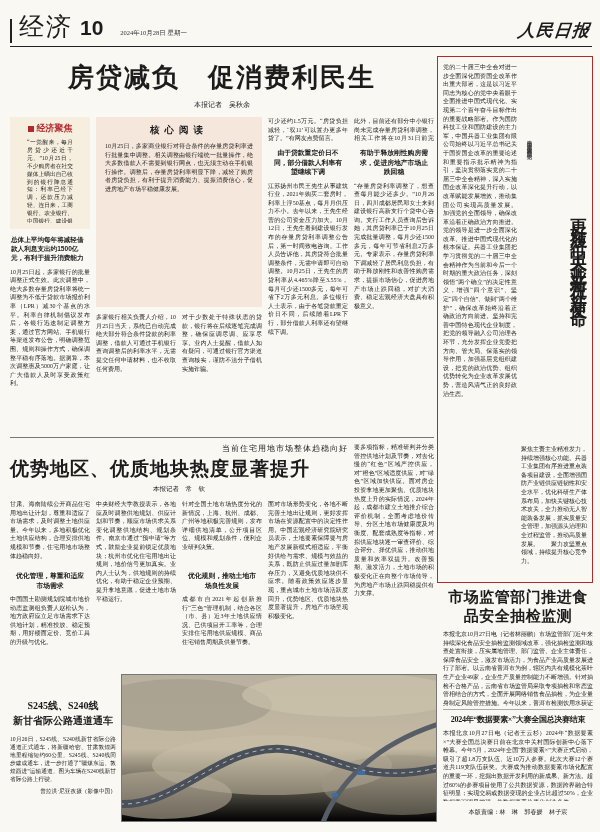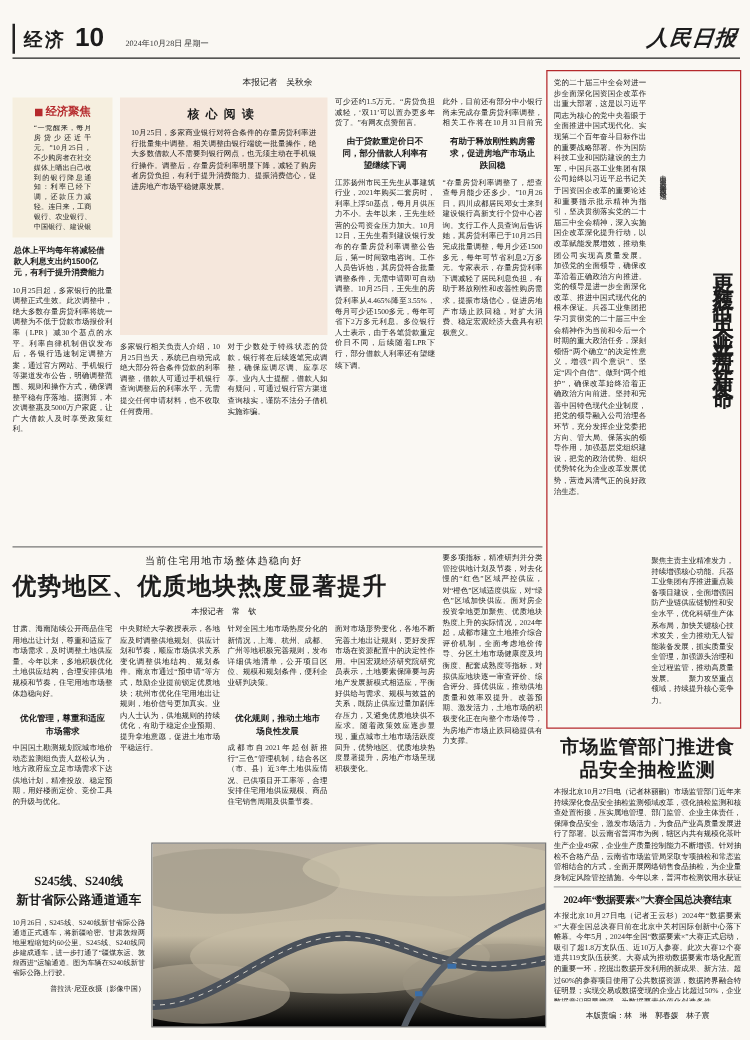--- a/index.html
+++ b/index.html
@@ -2,21 +2,21 @@
 <html><head>
 <meta charset="utf-8">
 <style>
   html,body{margin:0;padding:0;background:#888;}
   .page{position:relative;width:600px;height:832px;background:#faf8f3;overflow:hidden;
         font-family:"Liberation Serif",serif;color:#1c1c1c;}
   
   .hdr{position:absolute;left:10px;top:14px;width:582px;height:32px;border-bottom:1.5px solid #222;}
   .hdr-left{position:absolute;left:0;bottom:3px;display:flex;align-items:baseline;gap:7px;}
   .hdr-bar{width:2px;height:24px;background:#222;align-self:flex-end;}
-  .sec{font-size:15px;font-weight:bold;letter-spacing:2px;font-family:"Liberation Sans",sans-serif;}
+  .sec{font-size:25px;font-weight:normal;letter-spacing:2px;font-family:"Liberation Sans",sans-serif;}
   .pageno{font-size:21px;font-weight:bold;font-family:"Liberation Sans",sans-serif;}
   .dateln{font-size:6.5px;color:#333;margin-left:10px;}
   .masthead{position:absolute;right:2px;bottom:4px;font-size:17px;font-weight:bold;
             font-style:italic;letter-spacing:1px;transform:skewX(-6deg);}
   
   .bt{font-size:6px;line-height:8.6px;text-align:justify;overflow:hidden;}
   .subhd{font-family:"Liberation Sans",sans-serif;font-weight:bold;font-size:6.8px;
          line-height:9.5px;text-align:center;margin:5px 3px;}
   
   .lead{position:absolute;left:10px;top:56px;width:424px;}
@@ -49,21 +49,21 @@
            padding-top:72px;color:#333;}
   .fhead{flex:1;writing-mode:vertical-rl;font-size:17px;font-weight:bold;letter-spacing:7px;
          line-height:1;display:flex;justify-content:center;}
   .fb .bt{flex:1;}
   
   .rule1{position:absolute;left:10px;top:437px;width:424px;border-top:1px solid #777;}
   .rule2{position:absolute;left:443px;top:709px;width:150px;border-top:1px solid #aaa;}
   
   .land{position:absolute;left:10px;top:443px;width:424px;display:flex;gap:6px;}
   .land-left{width:338px;flex:none;}
-  .land-kicker{text-align:center;font-size:8px;letter-spacing:1px;}
+  .land-kicker{text-align:right;font-size:8px;letter-spacing:1px;}
   .land-head{text-align:left;font-size:19px;font-weight:bold;letter-spacing:1px;margin-top:2px;}
   .land-byline{text-align:center;font-size:6.5px;margin:3px 0 6px;}
   .land-cols{display:flex;gap:6px;height:158px;}
   .land-c5{width:80px;flex:none;height:224px;}
   
   .photo-block{position:absolute;left:10px;top:674px;width:427px;height:148px;display:flex;gap:5px;}
   .ph-text{width:106px;flex:none;padding-top:24px;box-sizing:border-box;}
   .ph-head{text-align:center;font-size:10px;font-weight:bold;line-height:15px;}
   .ph-text .bt{font-size:5.7px;line-height:8px;margin-top:7px;}
   .ph-credit{text-align:right;font-size:5.7px;margin-top:5px;}
@@ -85,20 +85,21 @@
     <div class="hdr-left">
       <span class="hdr-bar"></span>
       <span class="sec">经济</span>
       <span class="pageno">10</span>
       <span class="dateln">2024年10月28日 星期一</span>
     </div>
     <span class="masthead">人民日报</span>
   </div>
 
   <div class="lead">
+    <div class="bighead">房贷减负　促消费利民生</div>
     <div class="byline">本报记者　吴秋余</div>
     <div class="lead-cols">
       <div class="c80">
         <div class="focusbox">
           <div class="focus-title">
             <span class="focus-sq"></span>
             <span>经济聚焦</span>
           </div>
           <div class="bt">“一觉醒来，每月房贷少还近千元。”10月25日，不少购房者在社交媒体上晒出自己收到的银行降息通知：利率已经下调，还款压力减轻。连日来，工商银行、农业银行、中国银行、建设银行、邮储银行、交通银行等多家商业银行，对符合条件的存量房贷利率进行了批量集中调整。这是银行业落实利率自律机制倡议、批量调整存量房贷利率要求的重要举措。利率调整规则是怎样的？涉及哪些人群？记者进行了采访。</div>
         </div>

